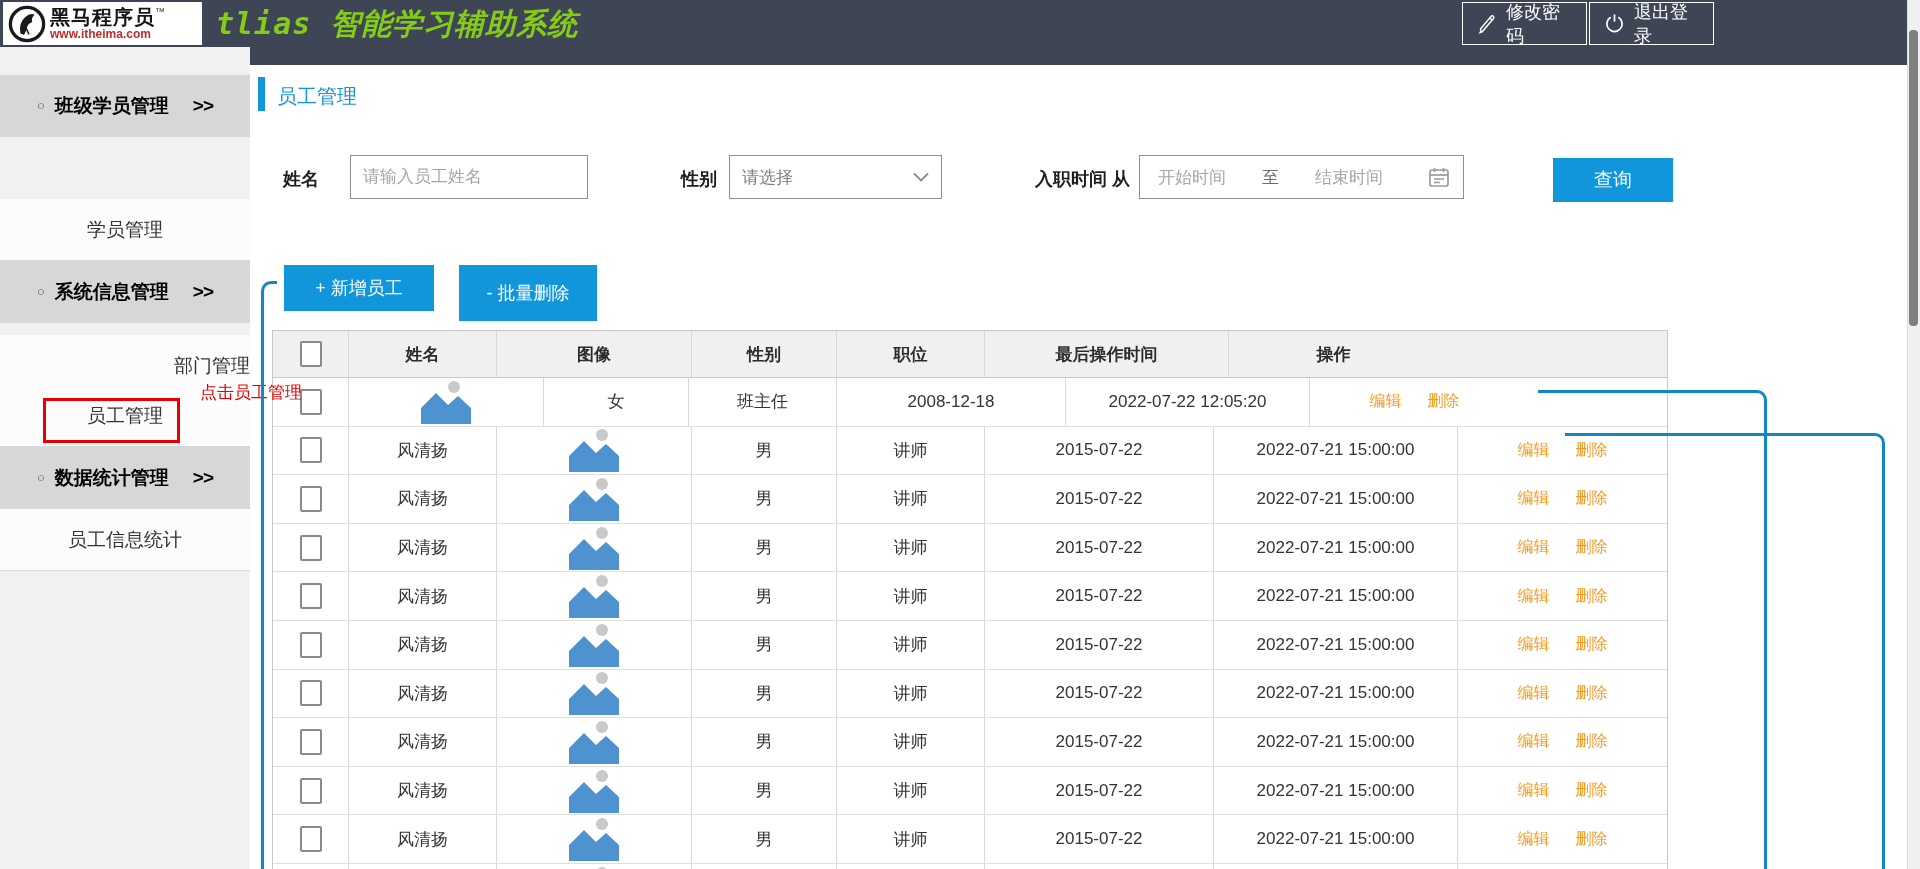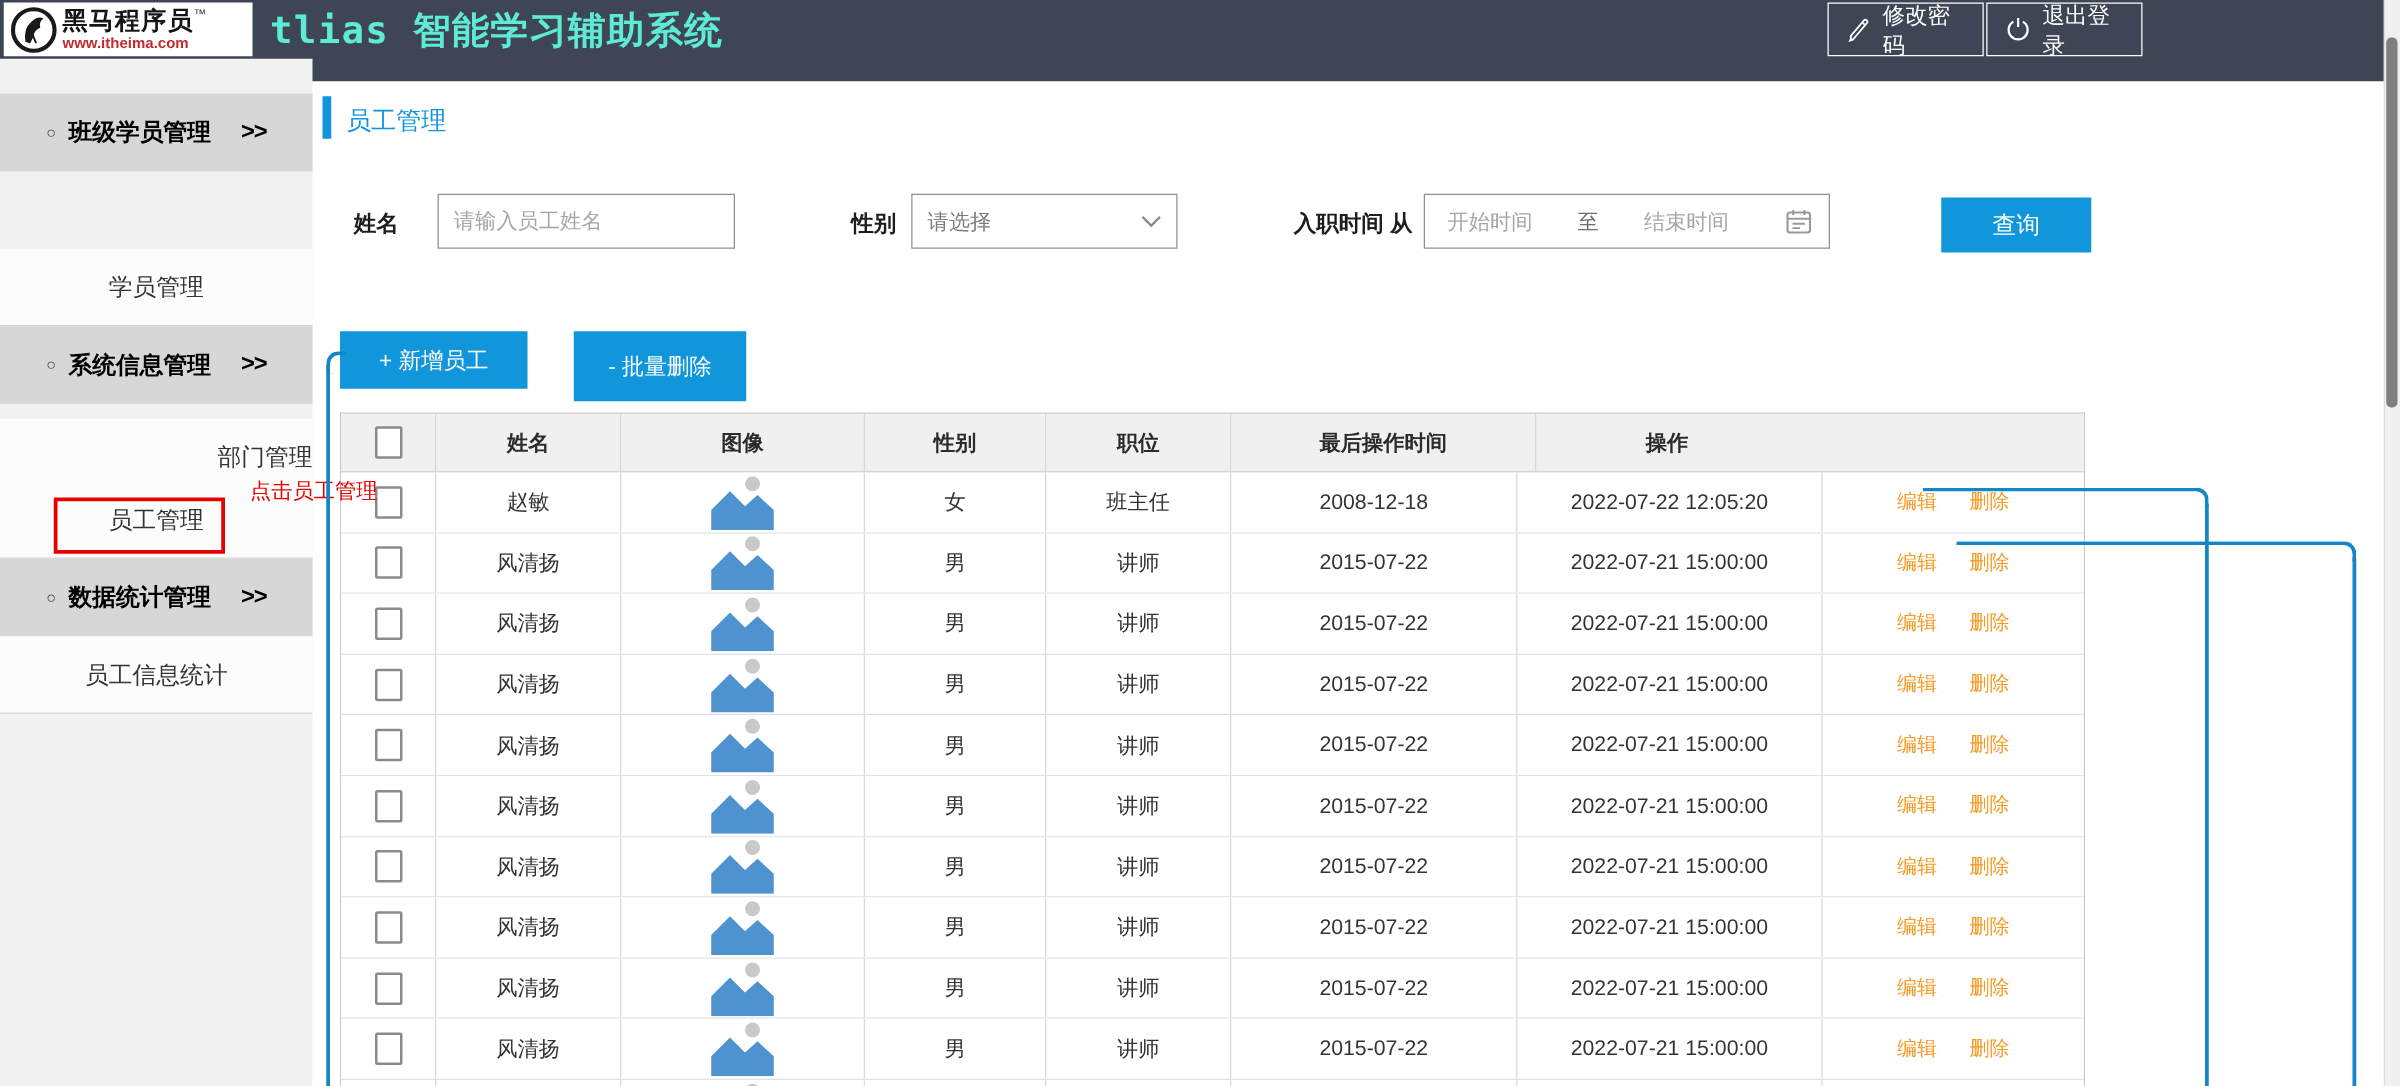--- a/index.html
+++ b/index.html
@@ -15,22 +15,22 @@
     position:relative;overflow:hidden;background:#fff;
     font-family:"Liberation Sans",sans-serif;color:#333;
   }
   
   .header{position:absolute;left:0;top:0;width:1920px;height:65px;background:var(--header-dark);}
   .logo-box{position:absolute;left:3px;top:2px;width:199px;height:43px;background:#fff;display:flex;align-items:center;padding-left:5px;}
   .logo-text{margin-left:4px;line-height:1.05;}
   .logo-brand{font-size:20px;font-weight:bold;color:#151515;letter-spacing:1px;}
   .logo-tm{font-size:10px;vertical-align:top;}
   .logo-url{font-size:12px;font-weight:bold;color:#c32b2b;}
-  .app-title{position:absolute;left:216px;top:4px;color:#5eead4;font-size:30px;font-weight:bold;
-    font-family:"DejaVu Sans Mono","Liberation Sans",monospace;letter-spacing:1px;white-space:nowrap;}
+  .app-title{position:absolute;left:216px;top:4px;color:#84cc16;font-size:30px;font-weight:bold;
+    font-family:"DejaVu Sans Mono","Liberation Sans",monospace;letter-spacing:1px;white-space:nowrap;font-style:italic;}
   .hdr-btn{position:absolute;top:2px;height:43px;border:1px solid #ffffff;color:#fff;font-size:18px;
     display:flex;align-items:center;gap:9px;padding:0 14px;cursor:pointer;background:transparent;}
   .hdr-btn svg{flex:0 0 auto;}
   #btn-pass{left:1462px;width:125px;}
   #btn-logout{left:1589px;width:125px;}
   
   .sidebar{position:absolute;left:0;top:47px;width:250px;height:822px;background:#f1f1f1;}
   .side-item{position:absolute;left:0;width:250px;height:62px;display:flex;align-items:center;justify-content:center;
     gap:10px;font-size:19px;color:#333;background:#fcfcfc;border-bottom:1px solid #d8d8d8;cursor:pointer;}
   .side-item.group{background:#d7d7d7;font-weight:bold;color:#000;}
@@ -56,21 +56,21 @@
   .date-box{position:absolute;left:1139px;top:155px;width:325px;height:44px;border:1px solid #8f8f8f;background:#fff;
     display:flex;align-items:center;font-size:17px;cursor:text;}
   .date-start{margin-left:18px;color:#a6a6a6;}
   .date-to{margin-left:36px;color:#6e6e6e;}
   .date-end{margin-left:36px;color:#a6a6a6;}
   .cal-icon{margin-left:auto;margin-right:13px;display:flex;}
   .btn-blue{background:var(--accent);color:#fff;border:none;display:flex;align-items:center;justify-content:center;
     cursor:pointer;font-family:inherit;}
   #btn-query{position:absolute;left:1553px;top:158px;width:120px;height:44px;font-size:19px;}
   
-  #btn-add{position:absolute;left:272px;top:265px;width:150px;height:46px;font-size:18px;}
+  #btn-add{position:absolute;left:284px;top:265px;width:150px;height:46px;font-size:18px;}
   #btn-del{position:absolute;left:459px;top:265px;width:138px;height:56px;font-size:18px;}
   
   .table{position:absolute;left:272px;top:330px;width:1396px;border:1px solid #c8c8c8;border-bottom:none;background:#fff;}
   .thead{display:flex;height:47px;background:#f0f0f0;border-bottom:1px solid #c8c8c8;}
   .tr{display:flex;height:48.6px;background:#fff;border-bottom:1px solid #e0e0e0;}
   .th,.td{display:flex;align-items:center;justify-content:center;border-right:1px solid #d9d9d9;font-size:17px;overflow:hidden;}
   .th{font-weight:bold;color:#2b2b2b;}
   .th:last-child,.td:last-child{border-right:none;}
   .w0{width:76px;}.w1{width:148px;}.w2{width:195px;}.w3{width:145px;}
   .w4{width:148px;}.w5{width:229px;}.w6{width:244px;}.w7{width:209px;}
@@ -206,21 +206,20 @@
       <div class="th w3">性别</div>
       <div class="th w4">职位</div>
       <div class="th w6">最后操作时间</div>
       <div class="th w7">操作</div>
     </div>
   <div id="tbody">
       <div class="tr">
     <div class="td w0">
       <div class="cbx"></div>
     </div>
-    <div class="td w1">赵敏</div>
     <div class="td w2">
       <svg width="72" height="44" viewBox="0 0 72 44">
         <circle cx="44" cy="7" r="6" fill="#c9c9c9"></circle>
         <polygon points="11,44 11,28 26,13 38,25 48,16 61,28 61,44" fill="#4e93cf"></polygon>
       </svg>
     </div>
     <div class="td w3">女</div>
     <div class="td w4">班主任</div>
     <div class="td w5">2008-12-18</div>
     <div class="td w6">2022-07-22 12:05:20</div>

